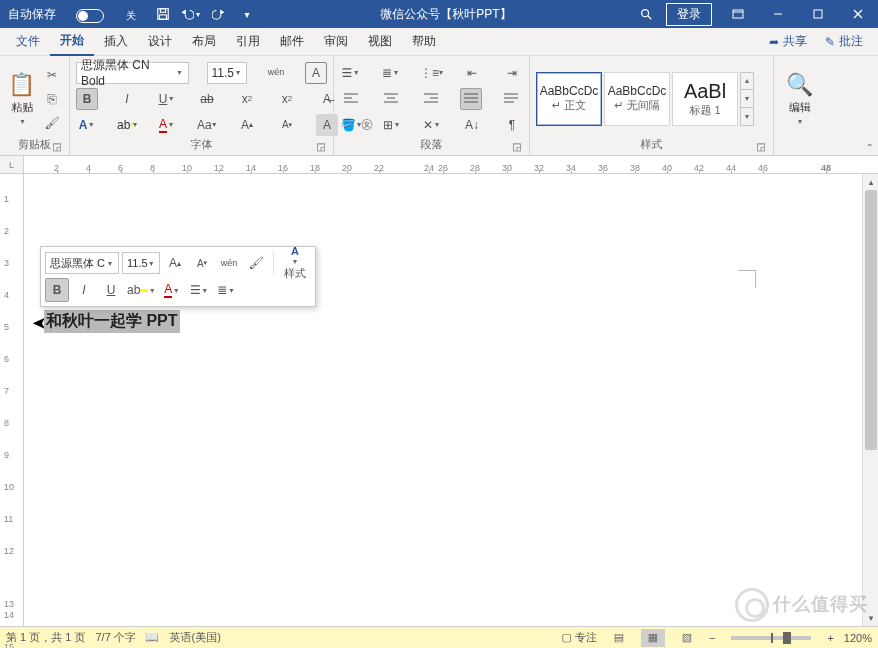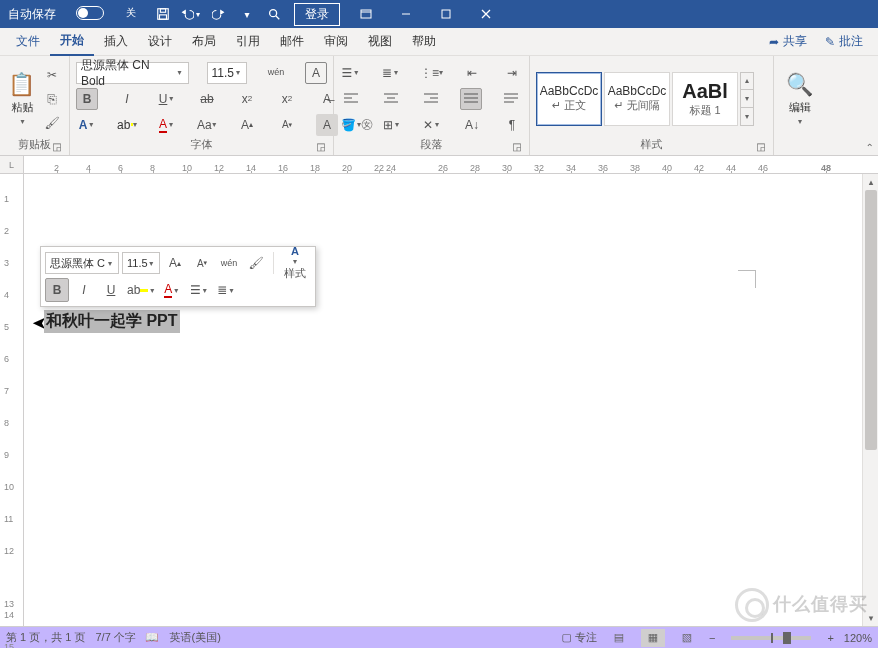--- a/index.html
+++ b/index.html
@@ -1,20 +1,20 @@
 <!DOCTYPE html>
 <html><head>
 <meta charset="utf-8">
 <style>
 * { box-sizing: border-box; margin: 0; padding: 0; font-family: "Microsoft YaHei", "Segoe UI", sans-serif; }
 body { width: 878px; height: 648px; overflow: hidden; background: #fff; font-size: 12px; color: #333; position: relative; }
 
 
 .titlebar { height: 28px; background: #2b579a; color: #fff; display: flex; align-items: center; font-size: 12px; }
-.titlebar .autosave { padding: 0 8px; display: flex; align-items: flex-start; gap: 20px; }
+.titlebar .autosave { padding: 0 8px; display: flex; align-items: flex-end; gap: 20px; }
 .titlebar .toggle { width: 28px; height: 14px; border: 1px solid #fff; border-radius: 7px; position: relative; display: inline-flex; align-items: center; }
 .titlebar .toggle::before { content: ""; width: 10px; height: 10px; background: #fff; border-radius: 50%; margin-left: 1px; }
 .titlebar .toggle-text { font-size: 10px; margin-left: 2px; }
 .titlebar .qat { display: flex; gap: 2px; margin-left: 6px; }
 .titlebar .qat-btn { width: 26px; height: 28px; display: flex; align-items: center; justify-content: center; }
 .titlebar .title { flex: 1; text-align: center; font-size: 12px; }
 .titlebar .right { display: flex; align-items: center; }
 .titlebar .search { width: 28px; height: 28px; display:flex; align-items:center; justify-content:center; }
 .titlebar .login { border: 1px solid #fff; padding: 2px 10px; margin: 0 6px; }
 .titlebar .winbtn { width: 40px; height: 28px; display:flex; align-items:center; justify-content:center; }
@@ -45,21 +45,21 @@
 .bigbtn .icon { font-size: 22px; }
 
 .font-combo, .size-combo { border: 1px solid #c8c6c4; background: #fff; height: 22px; display: flex; align-items: center; padding: 0 4px; font-size: 12px; }
 .font-combo { width: 150px; justify-content: space-between; }
 .size-combo { width: 42px; justify-content: space-between; }
 
 .style-gallery { display: flex; gap: 2px; }
 .style-item { width: 66px; height: 54px; border: 1px solid #d8d6d4; background: #fff; display: flex; flex-direction: column; align-items: center; justify-content: center; font-size: 10px; }
 .style-item.active { border-color: #2b579a; border-width:1px; box-shadow: inset 0 0 0 1px #a3bde3;}
 .style-item .preview { font-size: 12px; color: #333; margin-bottom: 0; }
-.style-item .preview.h1 { font-size: 20px; font-weight: bold; color:#222; }
+.style-item .preview.h1 { font-size: 20px; font-weight: normal; color:#222; }
 .style-item .name { color: #666; font-size: 11px; }
 .style-scroll { width: 14px; display:flex; flex-direction:column; border:1px solid #c8c6c4;}
 .style-scroll div{flex:1; display:flex; align-items:center; justify-content:center; font-size:8px; color:#666; border-bottom:1px solid #c8c6c4;}
 .style-scroll div:last-child{border-bottom:none;}
 
 .collapse-caret { position: absolute; right: 4px; bottom: 2px; font-size: 10px; color: #666; }
 
 
 .ruler-h { height: 18px; background: #fff; border-bottom: 1px solid #d0cece; position: relative; display:flex; }
 .ruler-corner { width: 24px; background: #f3f2f1; border-right: 1px solid #d0cece; font-size:9px; display:flex;align-items:center;justify-content:center;color:#888;}
@@ -84,21 +84,21 @@
 
 .mini-toolbar { position:absolute; left:40px; top:246px; background:#fff; border:1px solid #c8c6c4; box-shadow:2px 2px 6px rgba(0,0,0,.2); padding:4px; display:flex; flex-direction:column; gap:3px; z-index:10;}
 .mini-toolbar .row { gap:3px;}
 .mini-toolbar .btn { height:24px; min-width:24px; font-size:12px;}
 .mini-toolbar .font-combo { width:74px; height:22px; font-size:11px;}
 .mini-toolbar .size-combo { width:38px; height:22px; font-size:11px;}
 .mini-toolbar .sep { width:1px; height:22px; background:#e1dfdd; margin:0 2px;}
 .mini-toolbar .styles-btn { display:flex; flex-direction:column; align-items:center; font-size:11px; padding:0 4px;}
 
 
-.statusbar { height:22px; background:#c4b5fd; border-top:1px solid #d0cece; display:flex; align-items:center; font-size:11px; color:#555; padding:0 6px; gap:10px;}
+.statusbar { height:22px; background:#fef9c3; border-top:1px solid #d0cece; display:flex; align-items:center; font-size:11px; color:#555; padding:0 6px; gap:10px;}
 .statusbar .spacer{flex:1;}
 .statusbar .viewbtn { width:24px; height:18px; display:flex; align-items:center; justify-content:center; color:#666;}
 .statusbar .viewbtn.active{ background:#d0cece;}
 .statusbar .zoom-slider { width:80px; height:4px; background:#c8c6c4; position:relative; margin:0 6px;}
 .statusbar .zoom-slider::before{content:""; position:absolute; left:50%; top:-3px; width:2px; height:10px; background:#666;}
 .statusbar .zoom-slider .knob{position:absolute; top:-4px; width:8px; height:12px; background:#666; }
 
 .watermark { position:absolute; right:10px; bottom:26px; font-size:18px; font-weight:bold; color:rgba(120,120,120,.35); letter-spacing:1px; pointer-events:none;}
 .watermark .logo{ display:inline-block; width:34px; height:34px; border:3px solid rgba(120,120,120,.25); border-radius:50%; vertical-align:middle; margin-right:4px; position:relative;}
 .watermark .logo::before{content:""; position:absolute; left:7px; top:7px; width:14px; height:14px; border:3px solid rgba(120,120,120,.25); border-radius:50%;}
@@ -130,20 +130,21 @@
         <span class="dd" style="color:#fff">▾</span>
       </div>
     <div class="qat-btn">
         <svg width="14" height="14" viewBox="0 0 16 16" fill="none" stroke="#fff" stroke-width="1.3">
           <path d="M5 4a5 5 0 1 0 5 5"></path>
           <path d="M13 6l-3-2 0 4z" fill="#fff"></path>
         </svg>
       </div>
     <div class="qat-btn" style="color:#fff;font-size:10px;">▾</div>
   </div>
+  <div class="title">微信公众号【秋叶PPT】</div>
   <div class="right">
     <div class="search">
         <svg width="14" height="14" viewBox="0 0 16 16" fill="none" stroke="#fff" stroke-width="1.5">
           <circle cx="7" cy="7" r="4"></circle>
           <path d="M10 10l4 4"></path>
         </svg>
       </div>
     <div class="login">登录</div>
     <div class="winbtn">
         <svg width="12" height="12" viewBox="0 0 12 12" fill="none" stroke="#fff">
@@ -348,21 +349,21 @@
       <div class="ruler-tick" style="left: 62px;">4</div>
       <div class="ruler-tick" style="left: 94px;">6</div>
       <div class="ruler-tick" style="left: 126px;">8</div>
       <div class="ruler-tick" style="left: 158px;">10</div>
       <div class="ruler-tick" style="left: 190px;">12</div>
       <div class="ruler-tick" style="left: 222px;">14</div>
       <div class="ruler-tick" style="left: 254px;">16</div>
       <div class="ruler-tick" style="left: 286px;">18</div>
       <div class="ruler-tick" style="left: 318px;">20</div>
       <div class="ruler-tick" style="left: 350px;">22</div>
-      <div class="ruler-tick" style="left: 362px; margin-top: 32px;">24</div>
+      <div class="ruler-tick" style="left: 400px; margin-top: 32px;">24</div>
       <div class="ruler-tick" style="left: 414px;">26</div>
       <div class="ruler-tick" style="left: 446px;">28</div>
       <div class="ruler-tick" style="left: 478px;">30</div>
       <div class="ruler-tick" style="left: 510px;">32</div>
       <div class="ruler-tick" style="left: 542px;">34</div>
       <div class="ruler-tick" style="left: 574px;">36</div>
       <div class="ruler-tick" style="left: 606px;">38</div>
       <div class="ruler-tick" style="left: 638px;">40</div>
       <div class="ruler-tick" style="left: 670px;">42</div>
       <div class="ruler-tick" style="left: 702px;">44</div>

